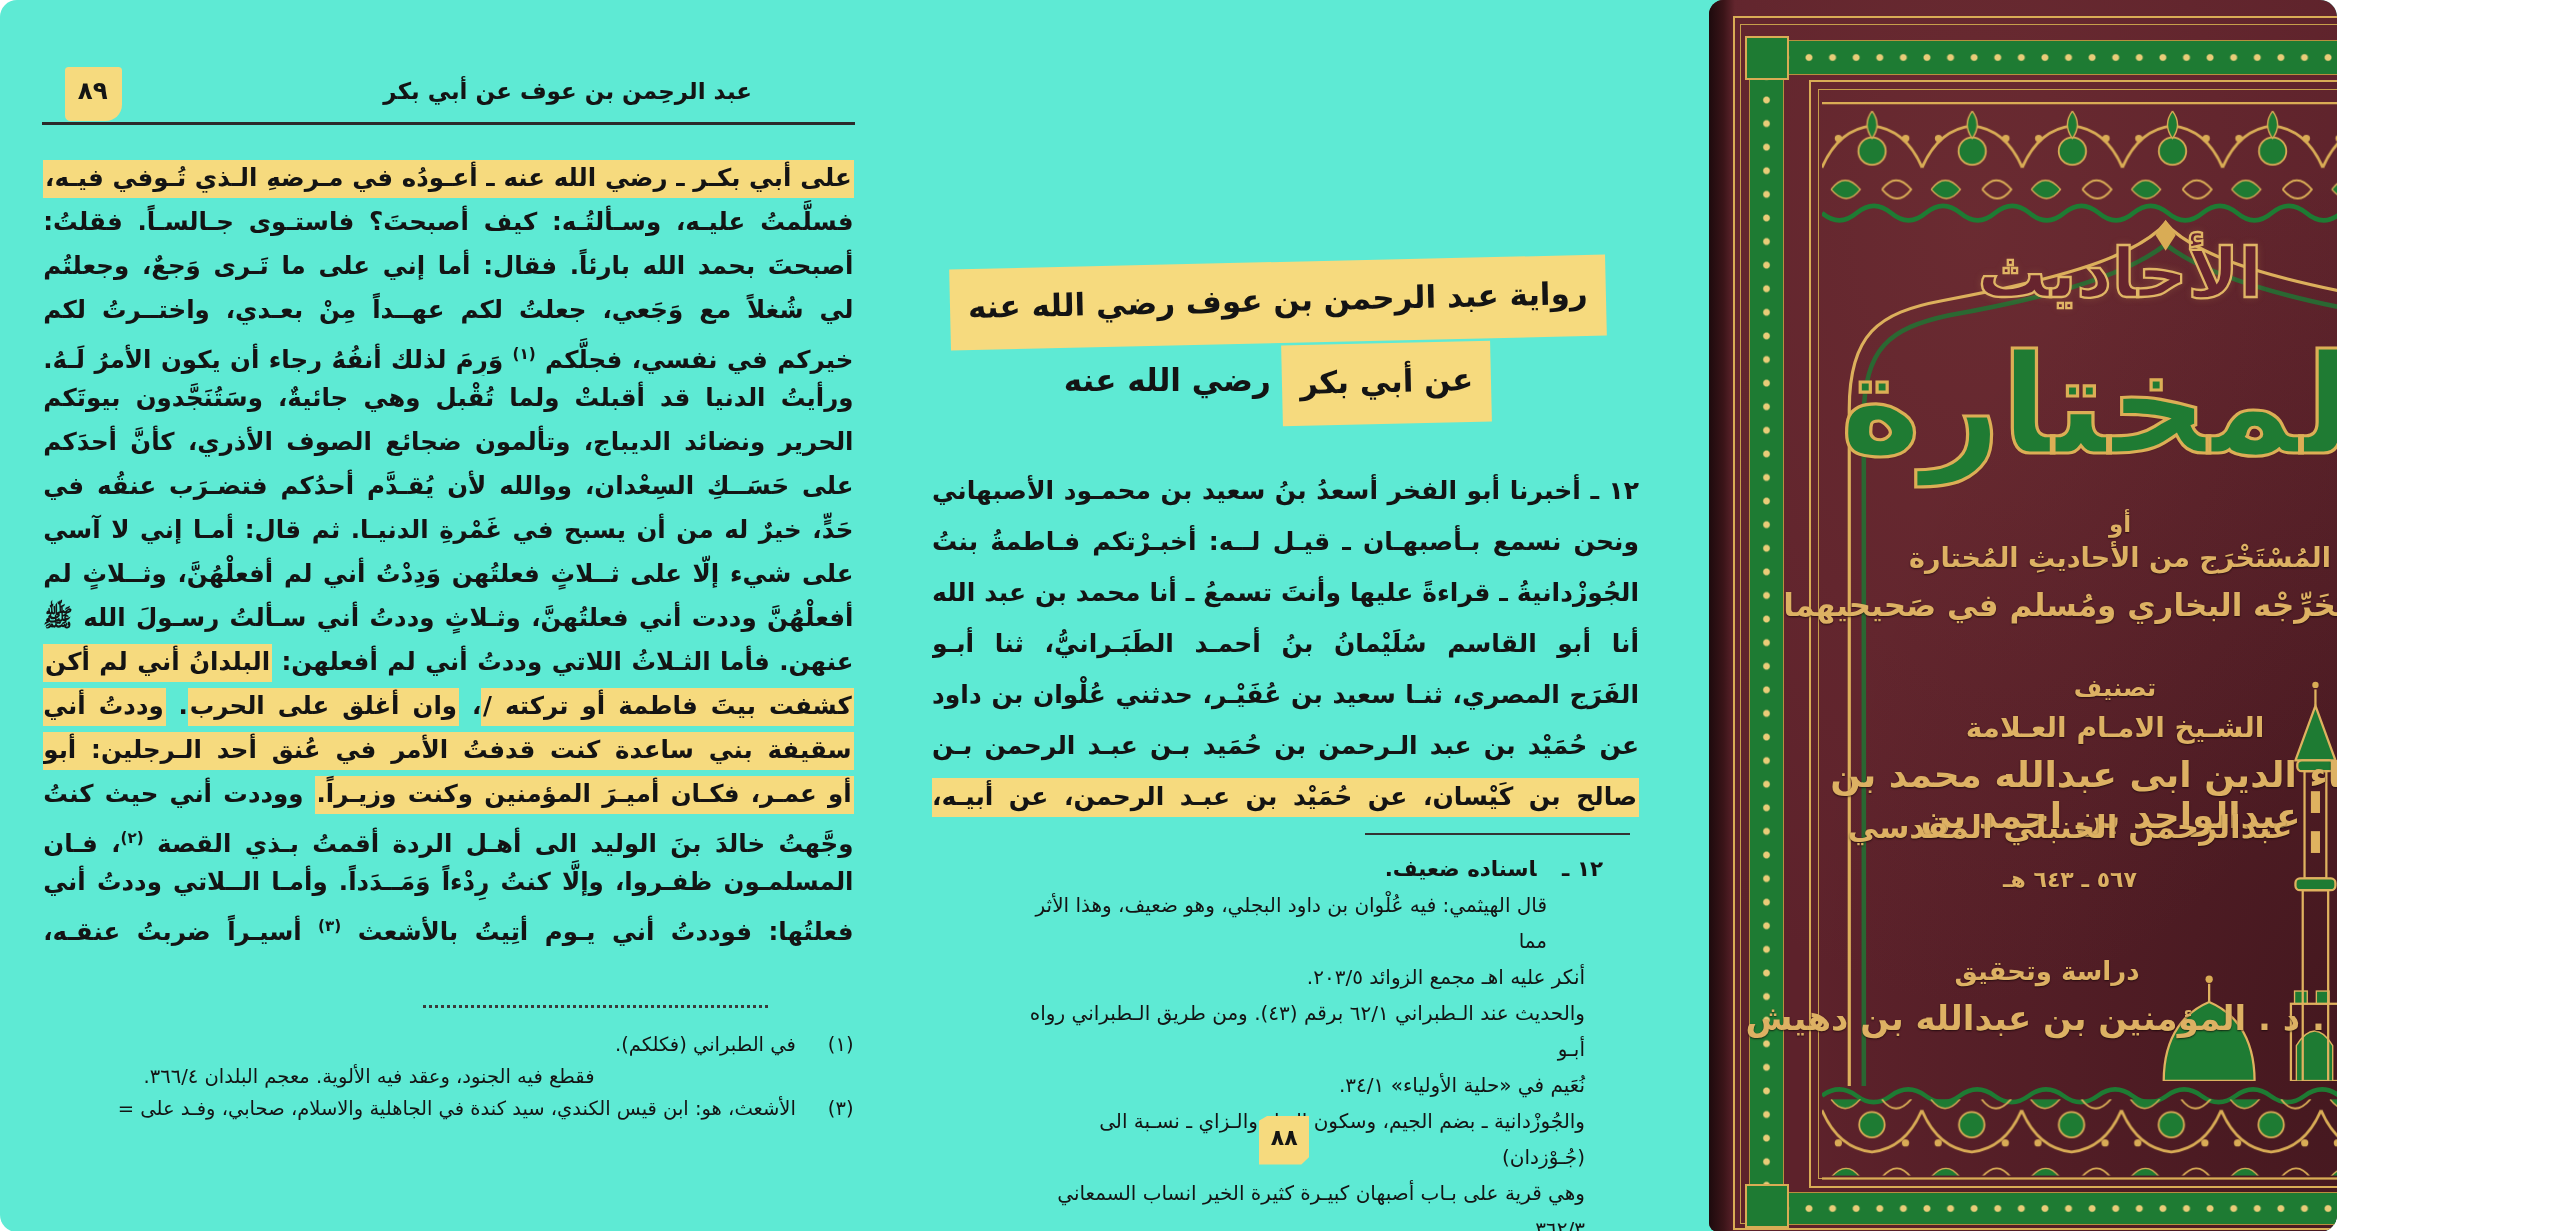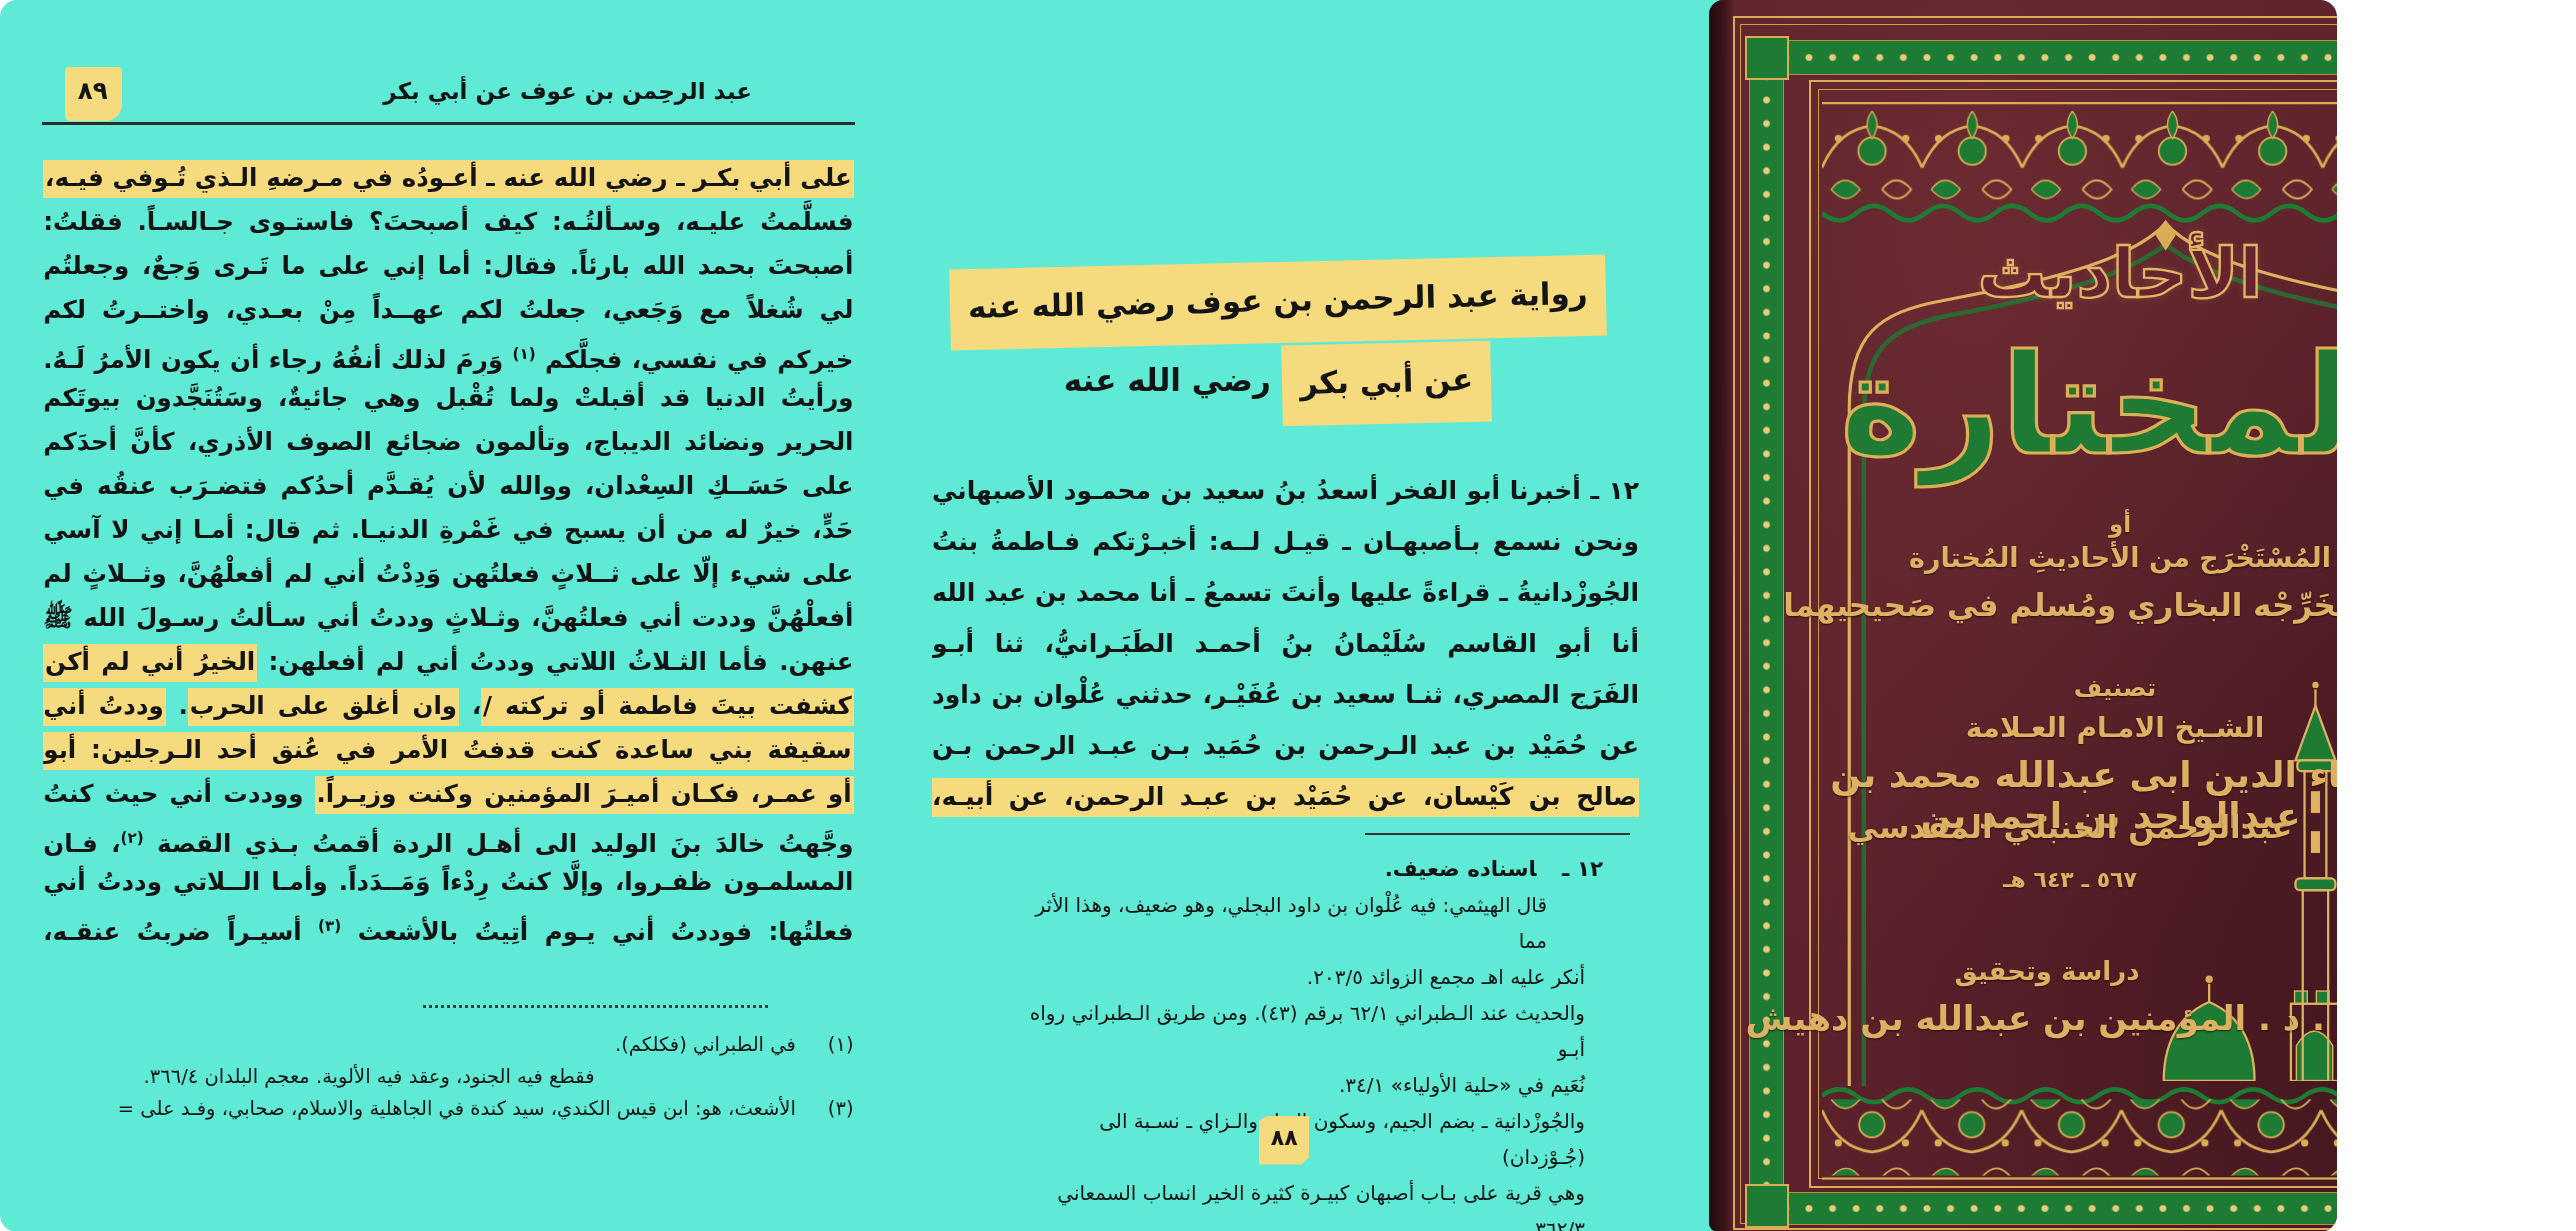--- a/index.html
+++ b/index.html
@@ -121,21 +121,21 @@
         <div class="tline"><span>فسلَّمتُ عليـه، وسـألتُـه: كيف أصبحتَ؟ فاستـوى جـالسـاً. فقلتُ:</span></div>
         <div class="tline"><span>أصبحتَ بحمد الله بارئاً. فقال: أما إني على ما تَـرى وَجعٌ، وجعلتُم</span></div>
         <div class="tline"><span>لي شُغلاً مع وَجَعي، جعلتُ لكم عهــداً مِنْ بعـدي، واختــرتُ لكم</span></div>
         <div class="tline"><span>خيركم في نفسي، فجلَّكم </span><span class="fnref">(١)</span><span> وَرِمَ لذلك أنفُهُ رجاء أن يكون الأمرُ لَـهُ.</span></div>
         <div class="tline"><span>ورأيتُ الدنيا قد أقبلتْ ولما تُقْبل وهي جائيةٌ، وسَتُنَجَّدون بيوتَكم سُتورَ</span></div>
         <div class="tline"><span>الحرير ونضائد الديباج، وتألمون ضجائع الصوف الأذري، كأنَّ أحدَكم</span></div>
         <div class="tline"><span>على حَسَــكِ السِعْدان، ووالله لأن يُقـدَّم أحدُكم فتضـرَب عنقُه في غيـر</span></div>
         <div class="tline"><span>حَدٍّ، خيرٌ له من أن يسبح في غَمْرةِ الدنيـا. ثم قال: أمـا إني لا آسي</span></div>
         <div class="tline"><span>على شيء إلّا على ثــلاثٍ فعلتُهن وَدِدْتُ أني لم أفعلْهُنَّ، وثــلاثٍ لم</span></div>
         <div class="tline"><span>أفعلْهُنَّ وددت أني فعلتُهنَّ، وثـلاثٍ وددتُ أني سـألتُ رسـولَ الله ﷺ</span></div>
-        <div class="tline"><span>عنهن. فأما الثـلاثُ اللاتي وددتُ أني لم أفعلهن: </span><span class="hl">الخيرُ أني لم أكن</span></div>
+        <div class="tline"><span>عنهن. فأما الثـلاثُ اللاتي وددتُ أني لم أفعلهن: </span><span class="hl">البلدانُ أني لم أكن</span></div>
         <div class="tline"><span class="hl">كشفت بيتَ فاطمة أو تركته /</span><span>، </span><span class="hl">وان أغلق على الحرب</span><span>. </span><span class="hl">وددتُ أني يومَ</span></div>
         <div class="tline"><span class="hl">سقيفة بني ساعدة كنت قدفتُ الأمر في عُنق أحد الـرجلين: أبو عبيـدة</span></div>
         <div class="tline"><span class="hl">أو عمـر، فكـان أميـرَ المؤمنين وكنت وزيـراً.</span><span> ووددت أني حيث كنتُ</span></div>
         <div class="tline"><span>وجَّهتُ خالدَ بنَ الوليد الى أهـل الردة أقمتُ بـذي القصة </span><span class="fnref">(٢)</span><span>، فـان ظَفِر</span></div>
         <div class="tline"><span>المسلمـون ظفـروا، وإلَّا كنتُ رِدْءاً وَمَــدَداً. وأمـا الــلاتي وددتُ أني</span></div>
         <div class="tline"><span>فعلتُها: فوددتُ أني يـوم أتِيتُ بالأشعث </span><span class="fnref">(٣)</span><span> أسيـراً ضربتُ عنقـه، فـانـه</span></div>
       </div>
     <div class="dotted-sep"></div>
     <div class="pl-foot fn-block" id="left-foot">
         <div class="tline"><span class="mk">(١)</span><span>في الطبراني (فكلكم).</span></div>

